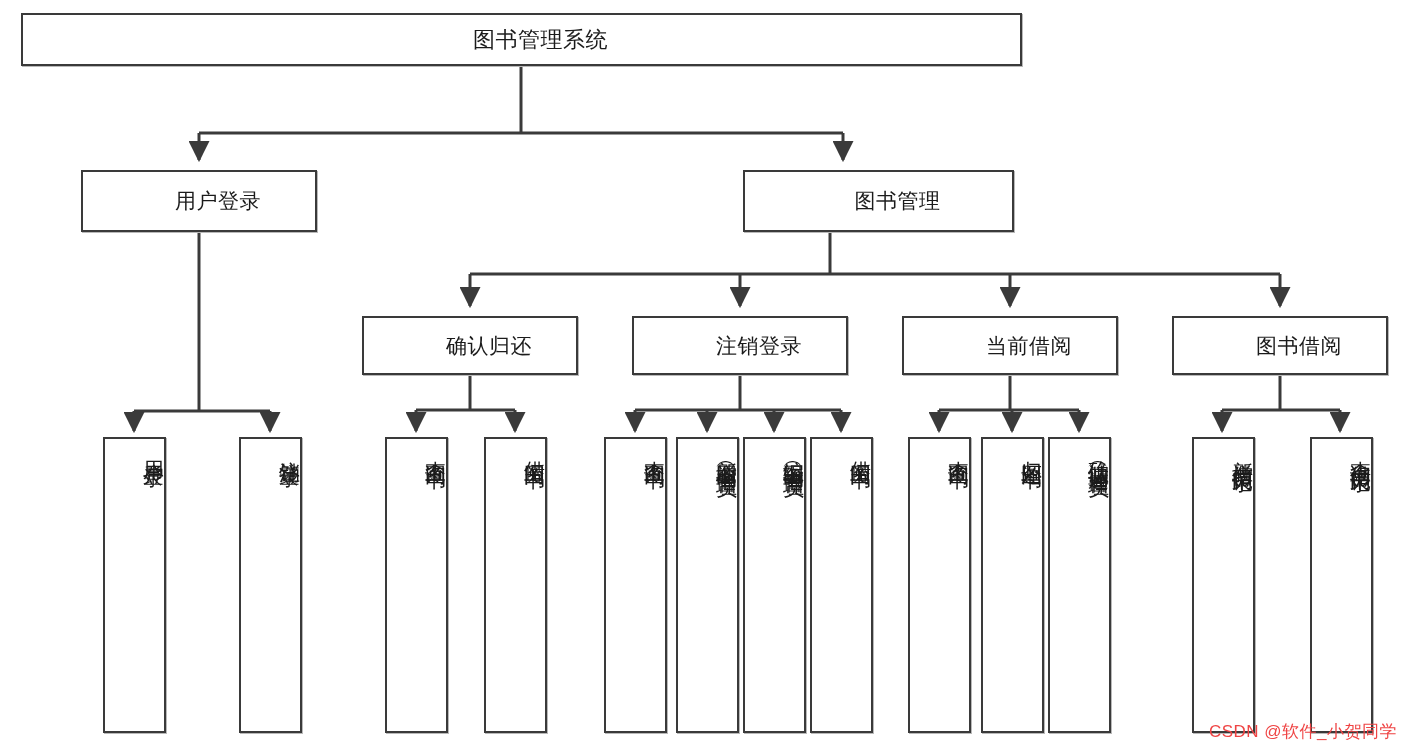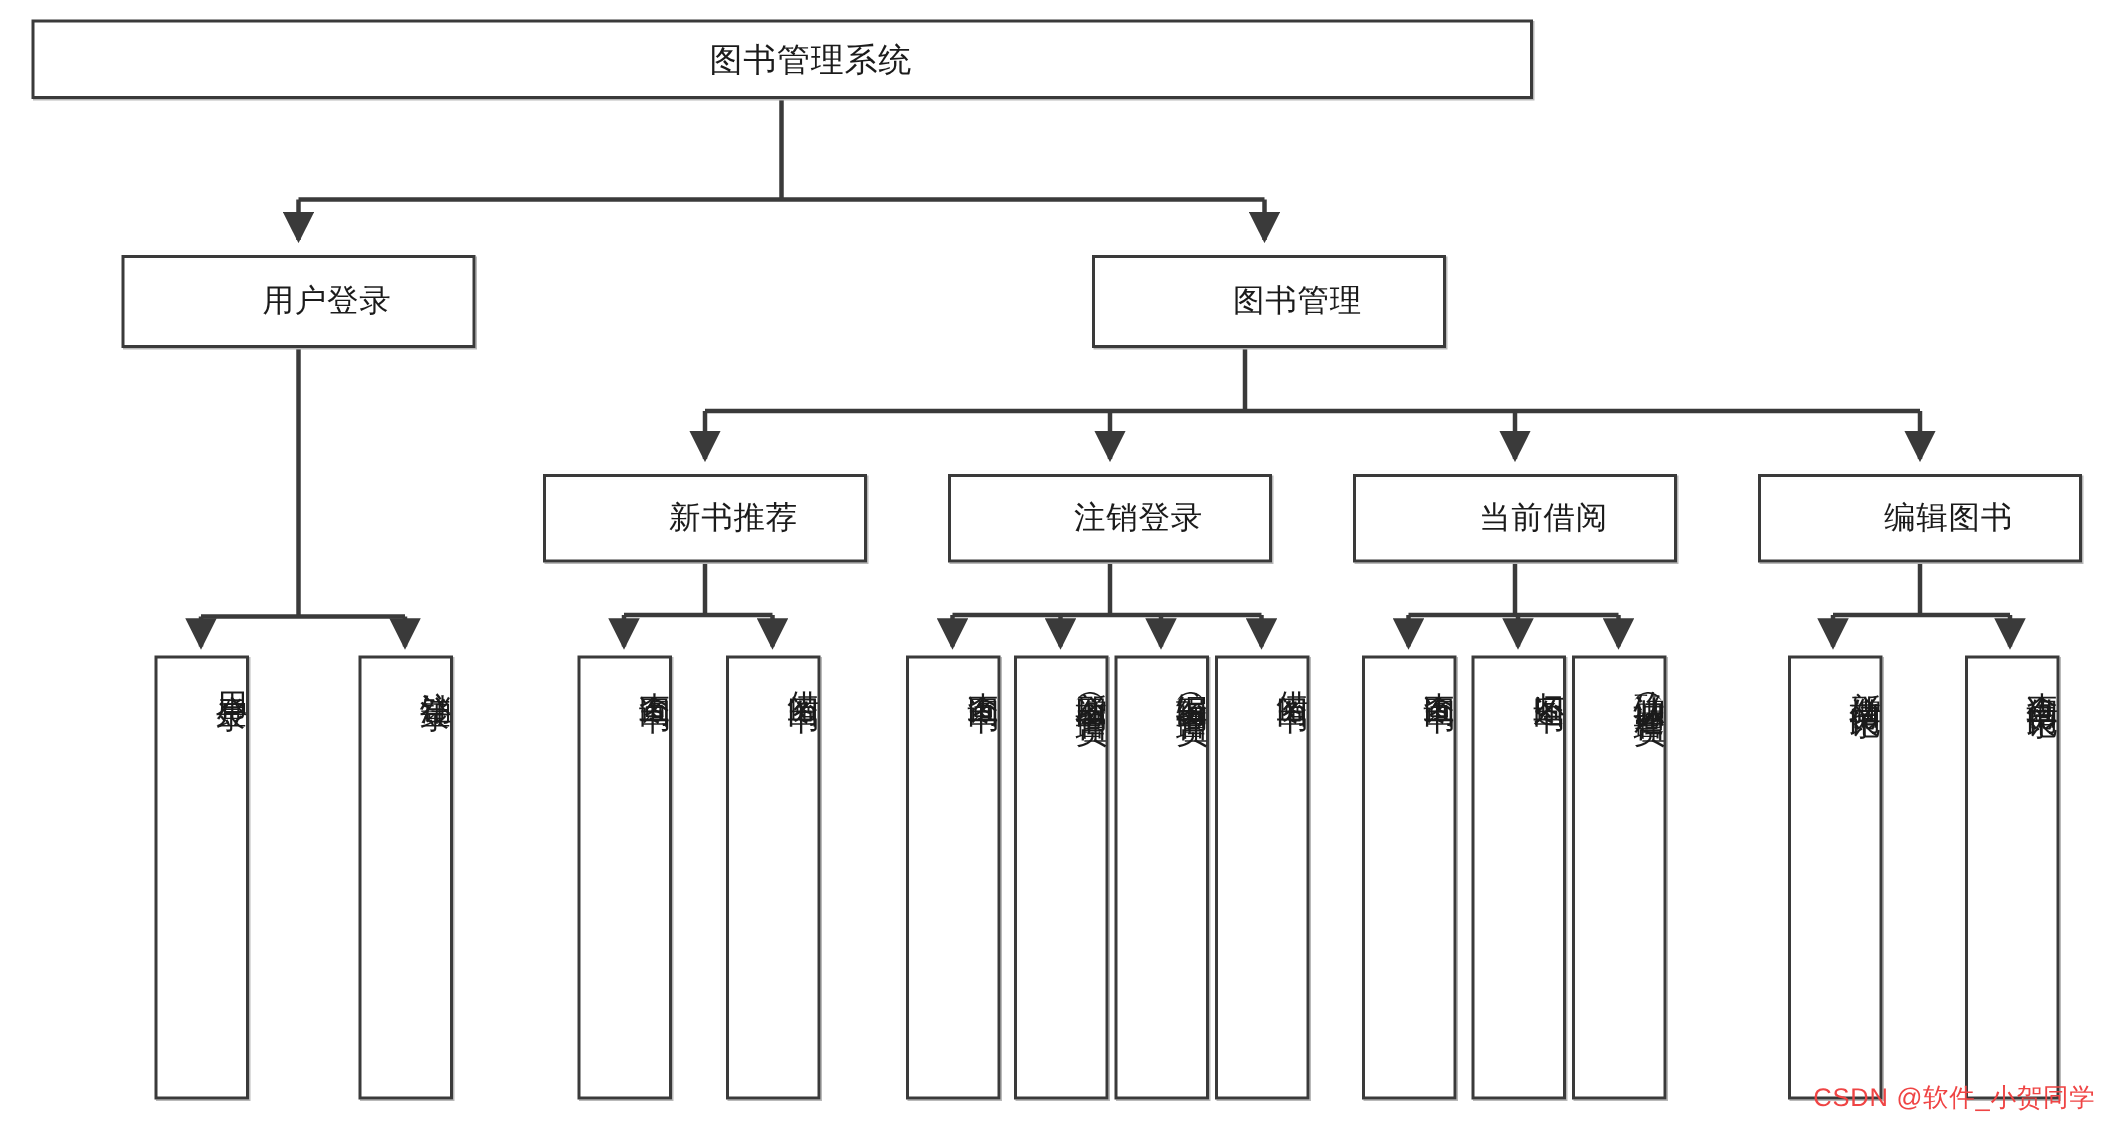--- a/index.html
+++ b/index.html
@@ -126,35 +126,35 @@
     </g>
   </svg>
 
   <div class="node horizontal root" style="left:21px; top:13px; width:1001px; height:53px;">
     <span class="node-label">图书管理系统</span>
   </div>
 
   <div class="node horizontal" style="left:81px; top:170px; width:236px; height:62px;">
     <span class="node-label">用户登录</span>
   </div>
-  <div class="node horizontal" style="left:728px; top:170px; width:236px; height:62px;">
+  <div class="node horizontal" style="left:743px; top:170px; width:271px; height:62px;">
     <span class="node-label">图书管理</span>
   </div>
 
   <div class="node horizontal" style="left:362px; top:316px; width:216px; height:59px;">
-    <span class="node-label">新书推荐</span>
+    <span class="node-label">确认归还</span>
   </div>
   <div class="node horizontal" style="left:632px; top:316px; width:216px; height:59px;">
     <span class="node-label">注销登录</span>
   </div>
   <div class="node horizontal" style="left:902px; top:316px; width:216px; height:59px;">
     <span class="node-label">当前借阅</span>
   </div>
   <div class="node horizontal" style="left:1172px; top:316px; width:216px; height:59px;">
-    <span class="node-label">编辑图书</span>
+    <span class="node-label">图书借阅</span>
   </div>
 
   <div class="node vertical" style="left:103px; top:437px; width:63px; height:296px;">
     <span class="node-label">用户登录</span>
   </div>
   <div class="node vertical" style="left:239px; top:437px; width:63px; height:296px;">
     <span class="node-label">注销登录</span>
   </div>
 
   <div class="node vertical" style="left:385px; top:437px; width:63px; height:296px;">

